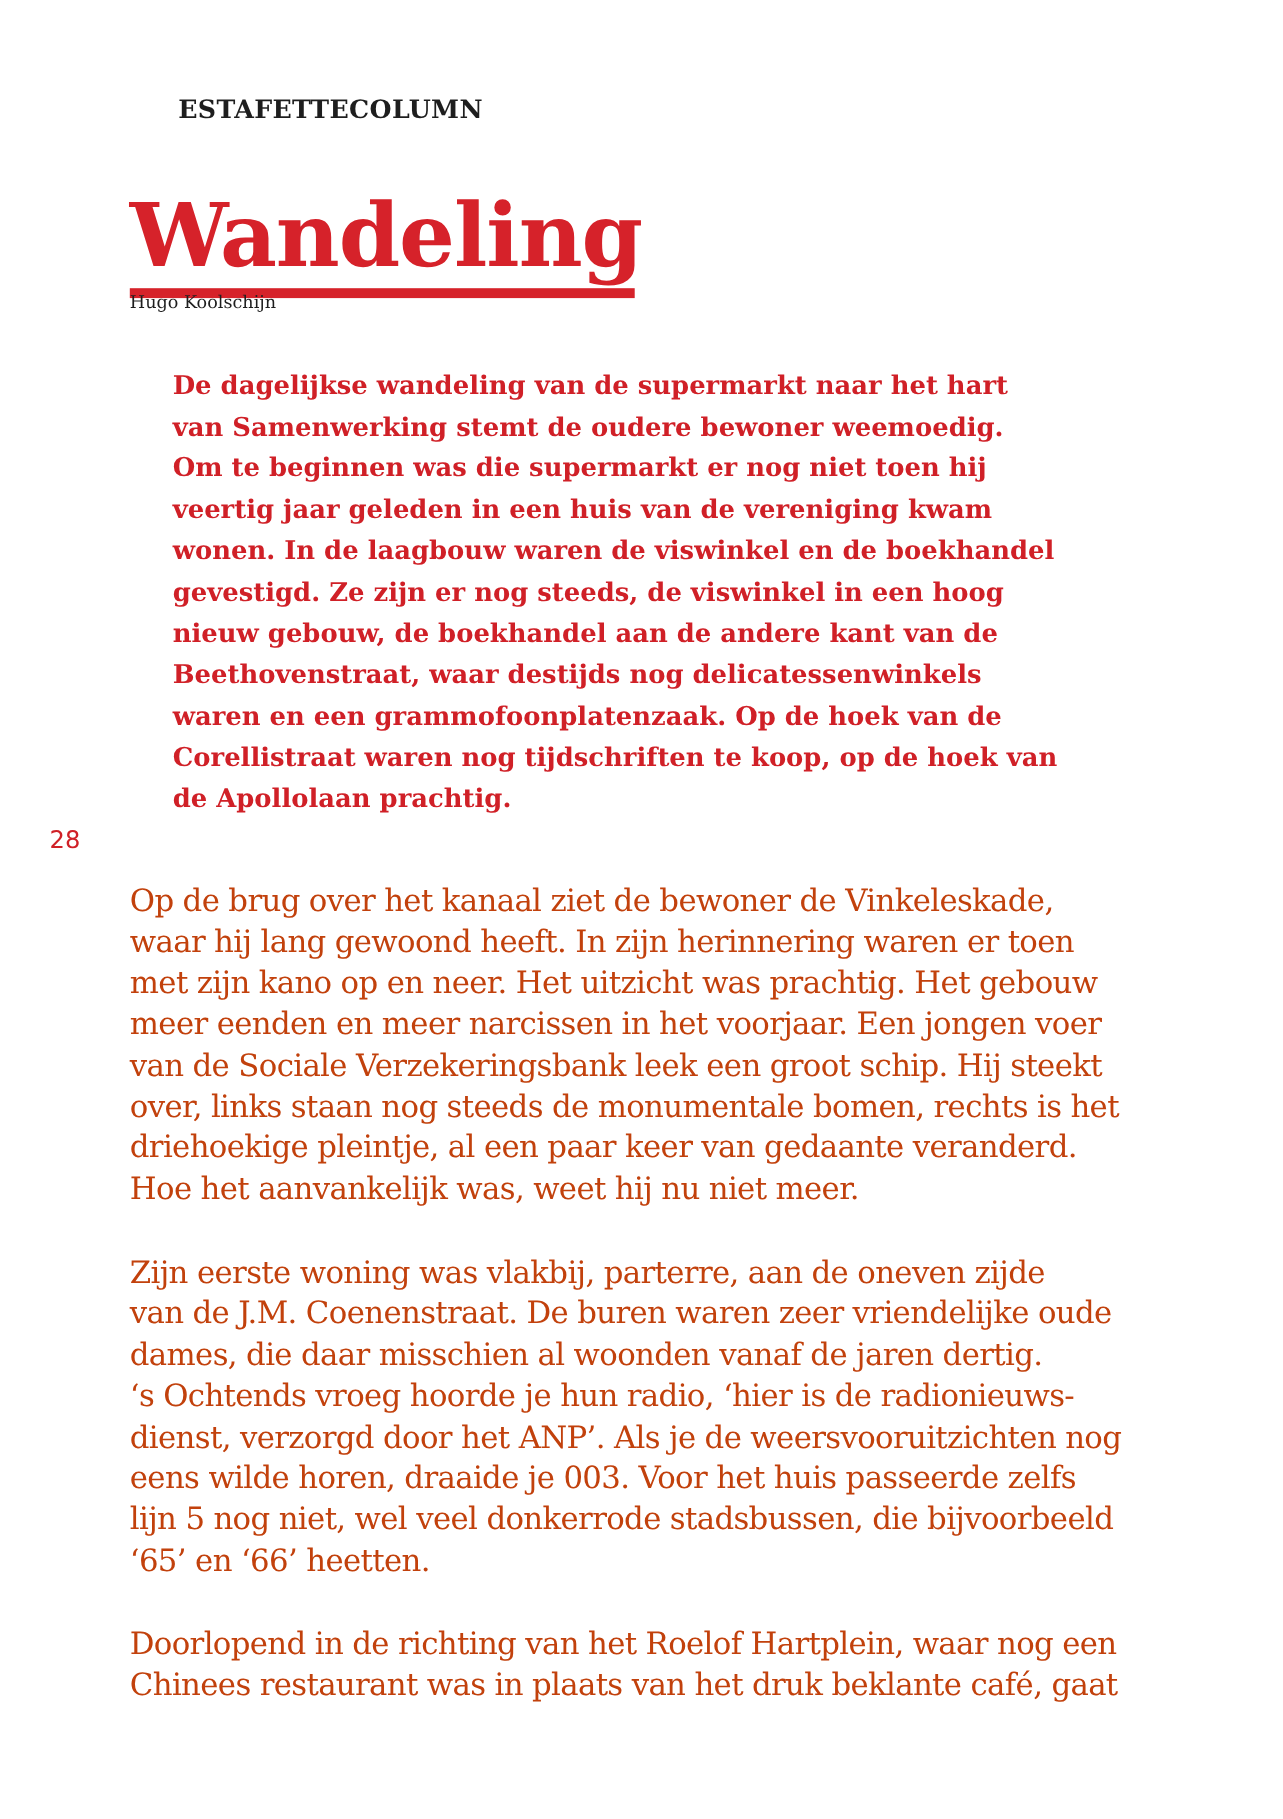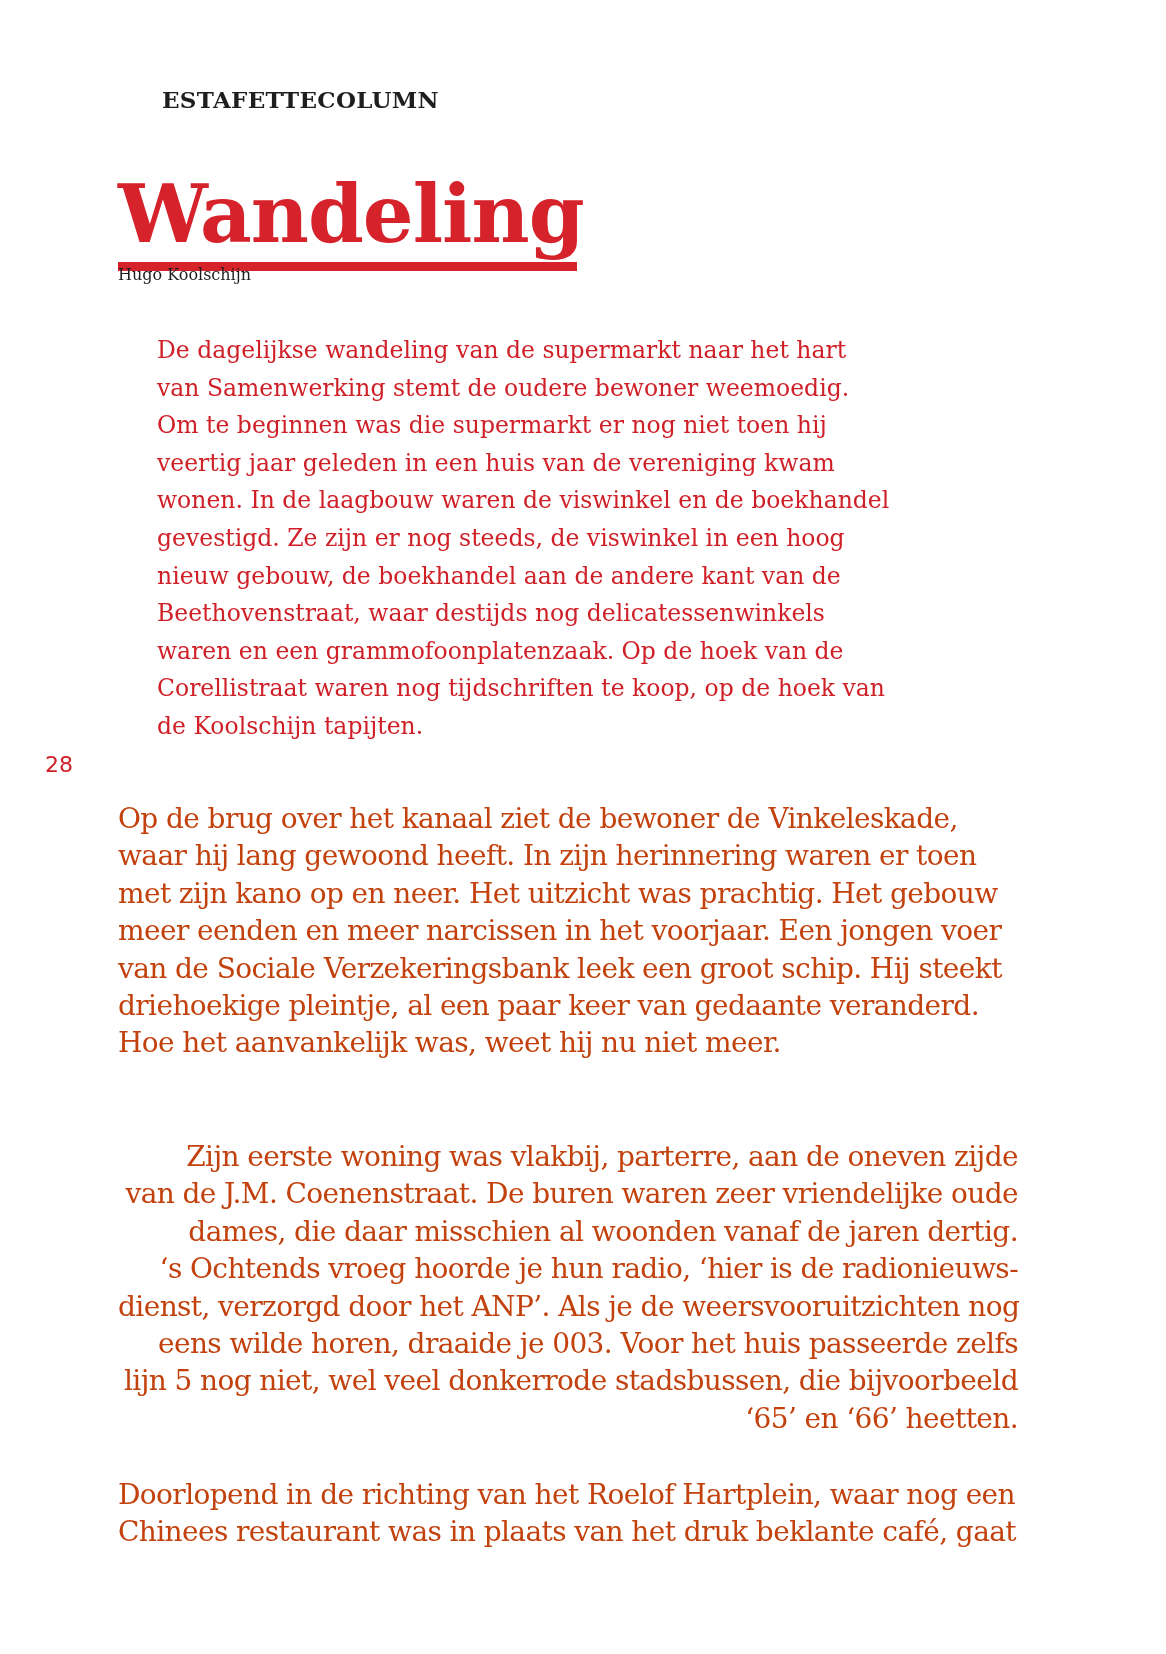--- a/index.html
+++ b/index.html
@@ -18,36 +18,36 @@
   }
   .title-rule {
     width: 459px; height: 9px; background: #d6222a; margin-top: 6px;
   }
   .author {
     position: absolute; left: 118px; top: 265px;
     font-family: "DejaVu Serif", serif; font-size: 16px; color: #1e1e1e;
   }
   .intro {
     position: absolute; left: 157px; top: 332px; width: 840px;
-    font-family: "DejaVu Serif", serif; font-weight: normal;
+    font-family: "DejaVu Serif", serif; font-weight: bold;
     font-size: 23.5px; line-height: 37.6px; color: #d02027;
   }
   .intro .line { display: block; white-space: nowrap; }
   .page-number {
     position: absolute; left: 45px; top: 752px;
     font-family: "DejaVu Sans", sans-serif; font-size: 22px; color: #d02027;
   }
   .body-text {
     position: absolute; left: 118px; width: 900px;
     font-family: "DejaVu Serif", serif; font-size: 28px;
     line-height: 37.4px; color: #c2410c;
   }
   .body-text .line { display: block; white-space: nowrap; letter-spacing: -0.6px; }
   .p1 { top: 800px; }
-  .p2 { top: 1138px; text-align: right; }
+  .p2 { top: 1138px; }
   .p3 { top: 1476px; }
 </style>
 </head>
 <body>
 
 <div class="page">
 
   <div class="kicker">ESTAFETTECOLUMN</div>
 
   <div class="title-wrap">
@@ -61,31 +61,32 @@
     <span class="line">De dagelijkse wandeling van de supermarkt naar het hart</span>
     <span class="line">van Samenwerking stemt de oudere bewoner weemoedig.</span>
     <span class="line">Om te beginnen was die supermarkt er nog niet toen hij</span>
     <span class="line">veertig jaar geleden in een huis van de vereniging kwam</span>
     <span class="line">wonen. In de laagbouw waren de viswinkel en de boekhandel</span>
     <span class="line">gevestigd. Ze zijn er nog steeds, de viswinkel in een hoog</span>
     <span class="line">nieuw gebouw, de boekhandel aan de andere kant van de</span>
     <span class="line">Beethovenstraat, waar destijds nog delicatessenwinkels</span>
     <span class="line">waren en een grammofoonplatenzaak. Op de hoek van de</span>
     <span class="line">Corellistraat waren nog tijdschriften te koop, op de hoek van</span>
-    <span class="line">de Koolschijn tapijten.</span>
+    <span class="line">de Apollolaan prachtig.</span>
   </div>
 
   <div class="page-number">28</div>
 
   <div class="body-text p1">
     <span class="line">Op de brug over het kanaal ziet de bewoner de Vinkeleskade,</span>
     <span class="line">waar hij lang gewoond heeft. In zijn herinnering waren er toen</span>
     <span class="line">met zijn kano op en neer. Het uitzicht was prachtig. Het gebouw</span>
     <span class="line">meer eenden en meer narcissen in het voorjaar. Een jongen voer</span>
     <span class="line">van de Sociale Verzekeringsbank leek een groot schip. Hij steekt</span>
+    <span class="line">over, links staan nog steeds de monumentale bomen, rechts is het</span>
     <span class="line">driehoekige pleintje, al een paar keer van gedaante veranderd.</span>
     <span class="line">Hoe het aanvankelijk was, weet hij nu niet meer.</span>
   </div>
 
   <div class="body-text p2">
     <span class="line">Zijn eerste woning was vlakbij, parterre, aan de oneven zijde</span>
     <span class="line">van de J.M. Coenenstraat. De buren waren zeer vriendelijke oude</span>
     <span class="line">dames, die daar misschien al woonden vanaf de jaren dertig.</span>
     <span class="line">‘s Ochtends vroeg hoorde je hun radio, ‘hier is de radionieuws-</span>
     <span class="line">dienst, verzorgd door het ANP’. Als je de weersvooruitzichten nog</span>

